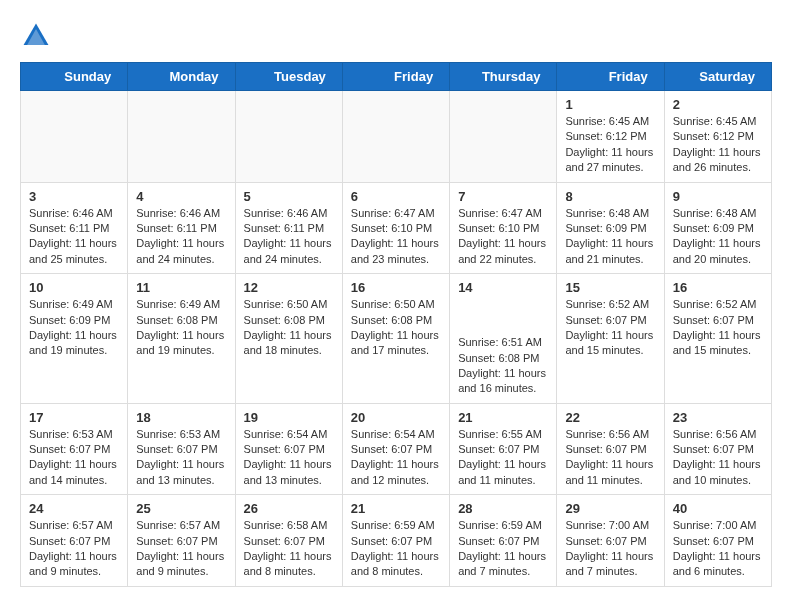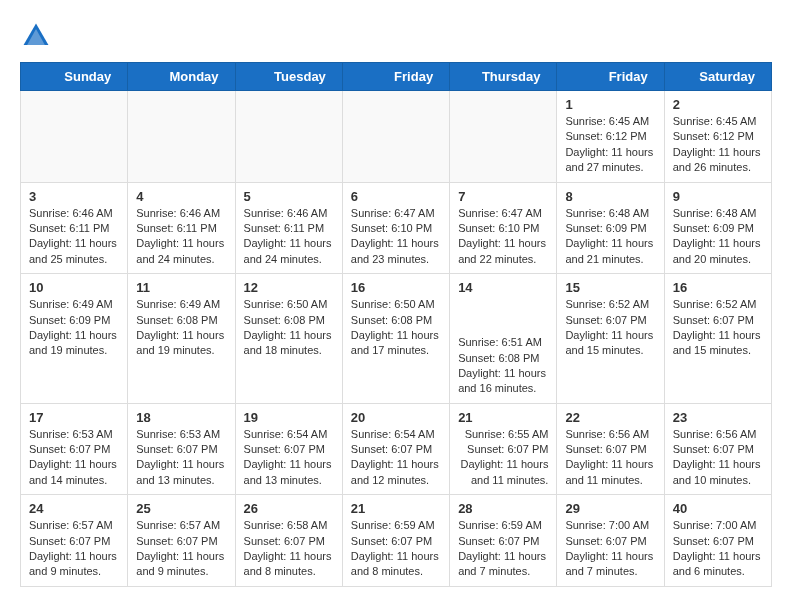--- a/index.html
+++ b/index.html
@@ -262,21 +262,21 @@
         </td>
         <td>
           <span class="day-num">20</span>
           <div class="day-info" style="white-space: pre-line;">Sunrise: 6:54 AM
 Sunset: 6:07 PM
 Daylight: 11 hours
 and 12 minutes.</div>
         </td>
         <td>
           <span class="day-num">21</span>
-          <div class="day-info" style="white-space: pre-line; text-align: right;">Sunrise: 6:55 AM
+          <div class="day-info" style="white-space: pre-line;">Sunrise: 6:55 AM
 Sunset: 6:07 PM
 Daylight: 11 hours
 and 11 minutes.</div>
         </td>
         <td>
           <span class="day-num">22</span>
           <div class="day-info" style="white-space: pre-line;">Sunrise: 6:56 AM
 Sunset: 6:07 PM
 Daylight: 11 hours
 and 11 minutes.</div>

